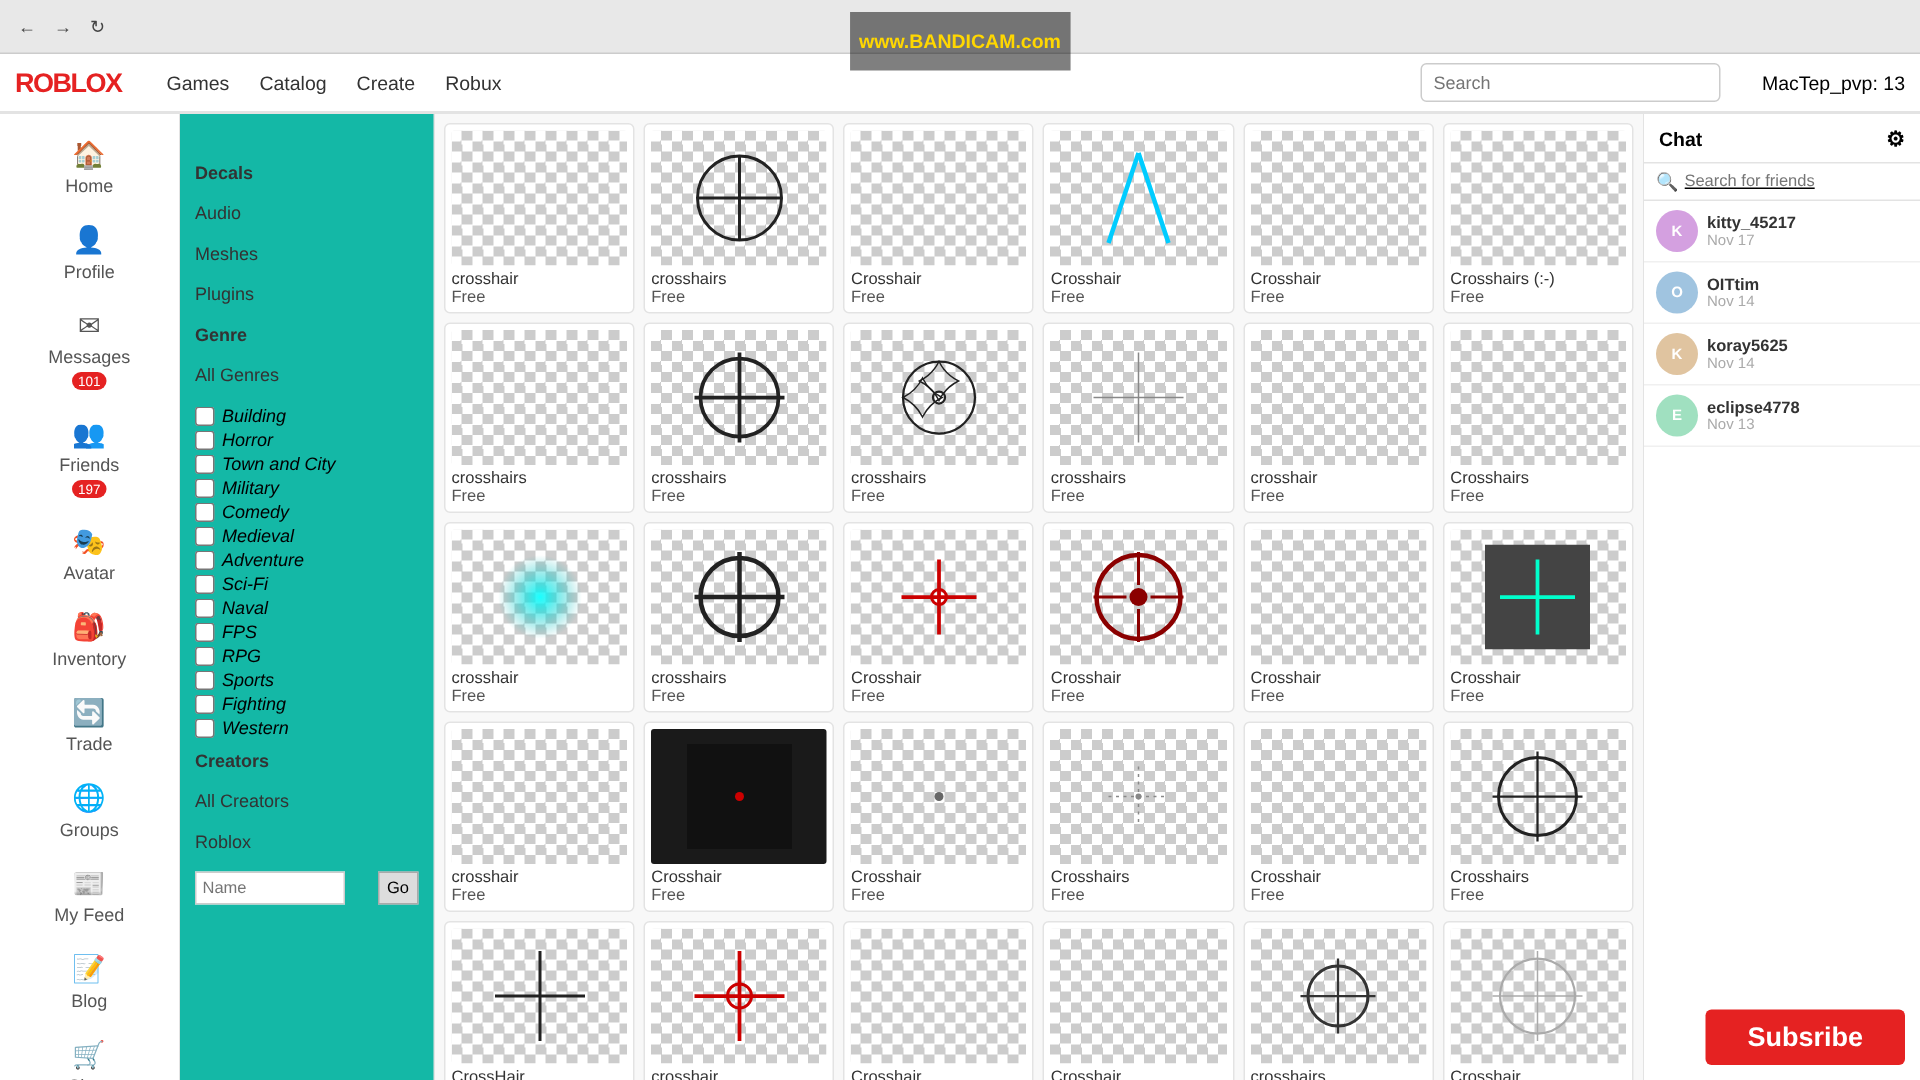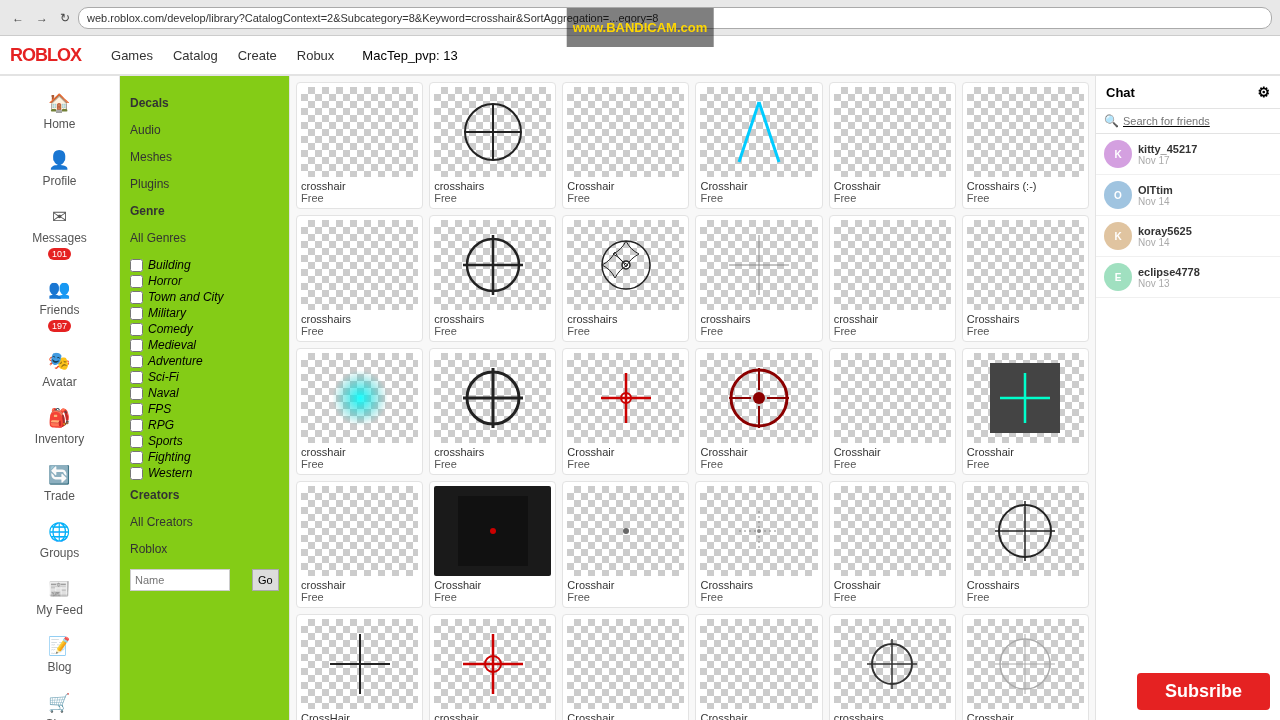--- a/index.html
+++ b/index.html
@@ -94,23 +94,23 @@
       color: #555;
       font-size: 12px;
       gap: 3px;
     }
     .sidebar-item .si-icon { font-size: 18px; }
     .sidebar-divider { height: 1px; background: #e3e3e3; margin: 4px 8px; }
 
     
     #filter-panel {
       width: 170px;
-      background: #84cc16;
+      background: #14b8a6;
       border-right: 1px solid #e3e3e3;
-      padding: 12px 10px;
+      padding: 24px 10px;
       overflow-y: auto;
       font-size: 12px;
     }
     .fp-section-label { font-weight: bold; font-size: 12px; color: #333; margin: 8px 0 4px; }
     .fp-link { color: #333; cursor: pointer; display: block; margin: 13px 0; font-size: 12px; }
     .fp-check-item { display: flex; align-items: center; gap: 5px; margin: 2px 0; cursor: pointer; }
     .fp-check-item input[type=checkbox] { margin: 0; }
     .fp-check-item label { cursor: pointer; font-style: italic; }
     .fp-check-building { accent-color: #4488ff; }
     .creators-row { display: flex; align-items: center; gap: 22px; margin-top: 4px; }
@@ -217,32 +217,30 @@
       z-index: 100;
     }
   </style>
 </head>
 <body>
 
 <div id="topbar">
   <button>←</button>
   <button>→</button>
   <button>↻</button>
-  <div class="url-bar">
-    <span>web.roblox.com/develop/library?CatalogContext=2&amp;Subcategory=8&amp;Keyword=crosshair&amp;SortAggregation=...egory=8</span>
-  </div>
   <div class="bandicam-watermark">www.BANDICAM.com</div>
 </div>
 
 <div id="navbar">
   <div class="roblox-logo">ROBLOX</div>
   <a class="nav-link">Games</a>
   <a class="nav-link">Catalog</a>
   <a class="nav-link">Create</a>
   <a class="nav-link">Robux</a>
+  <input class="nav-search" type="text" placeholder="Search" style="">
   <div class="nav-right">
     <span>MacTep_pvp: 13</span>
   </div>
 </div>
 
 <div id="layout">
 
   <div id="sidebar">
     <div class="sidebar-item">
       <span class="si-icon">🏠</span>

